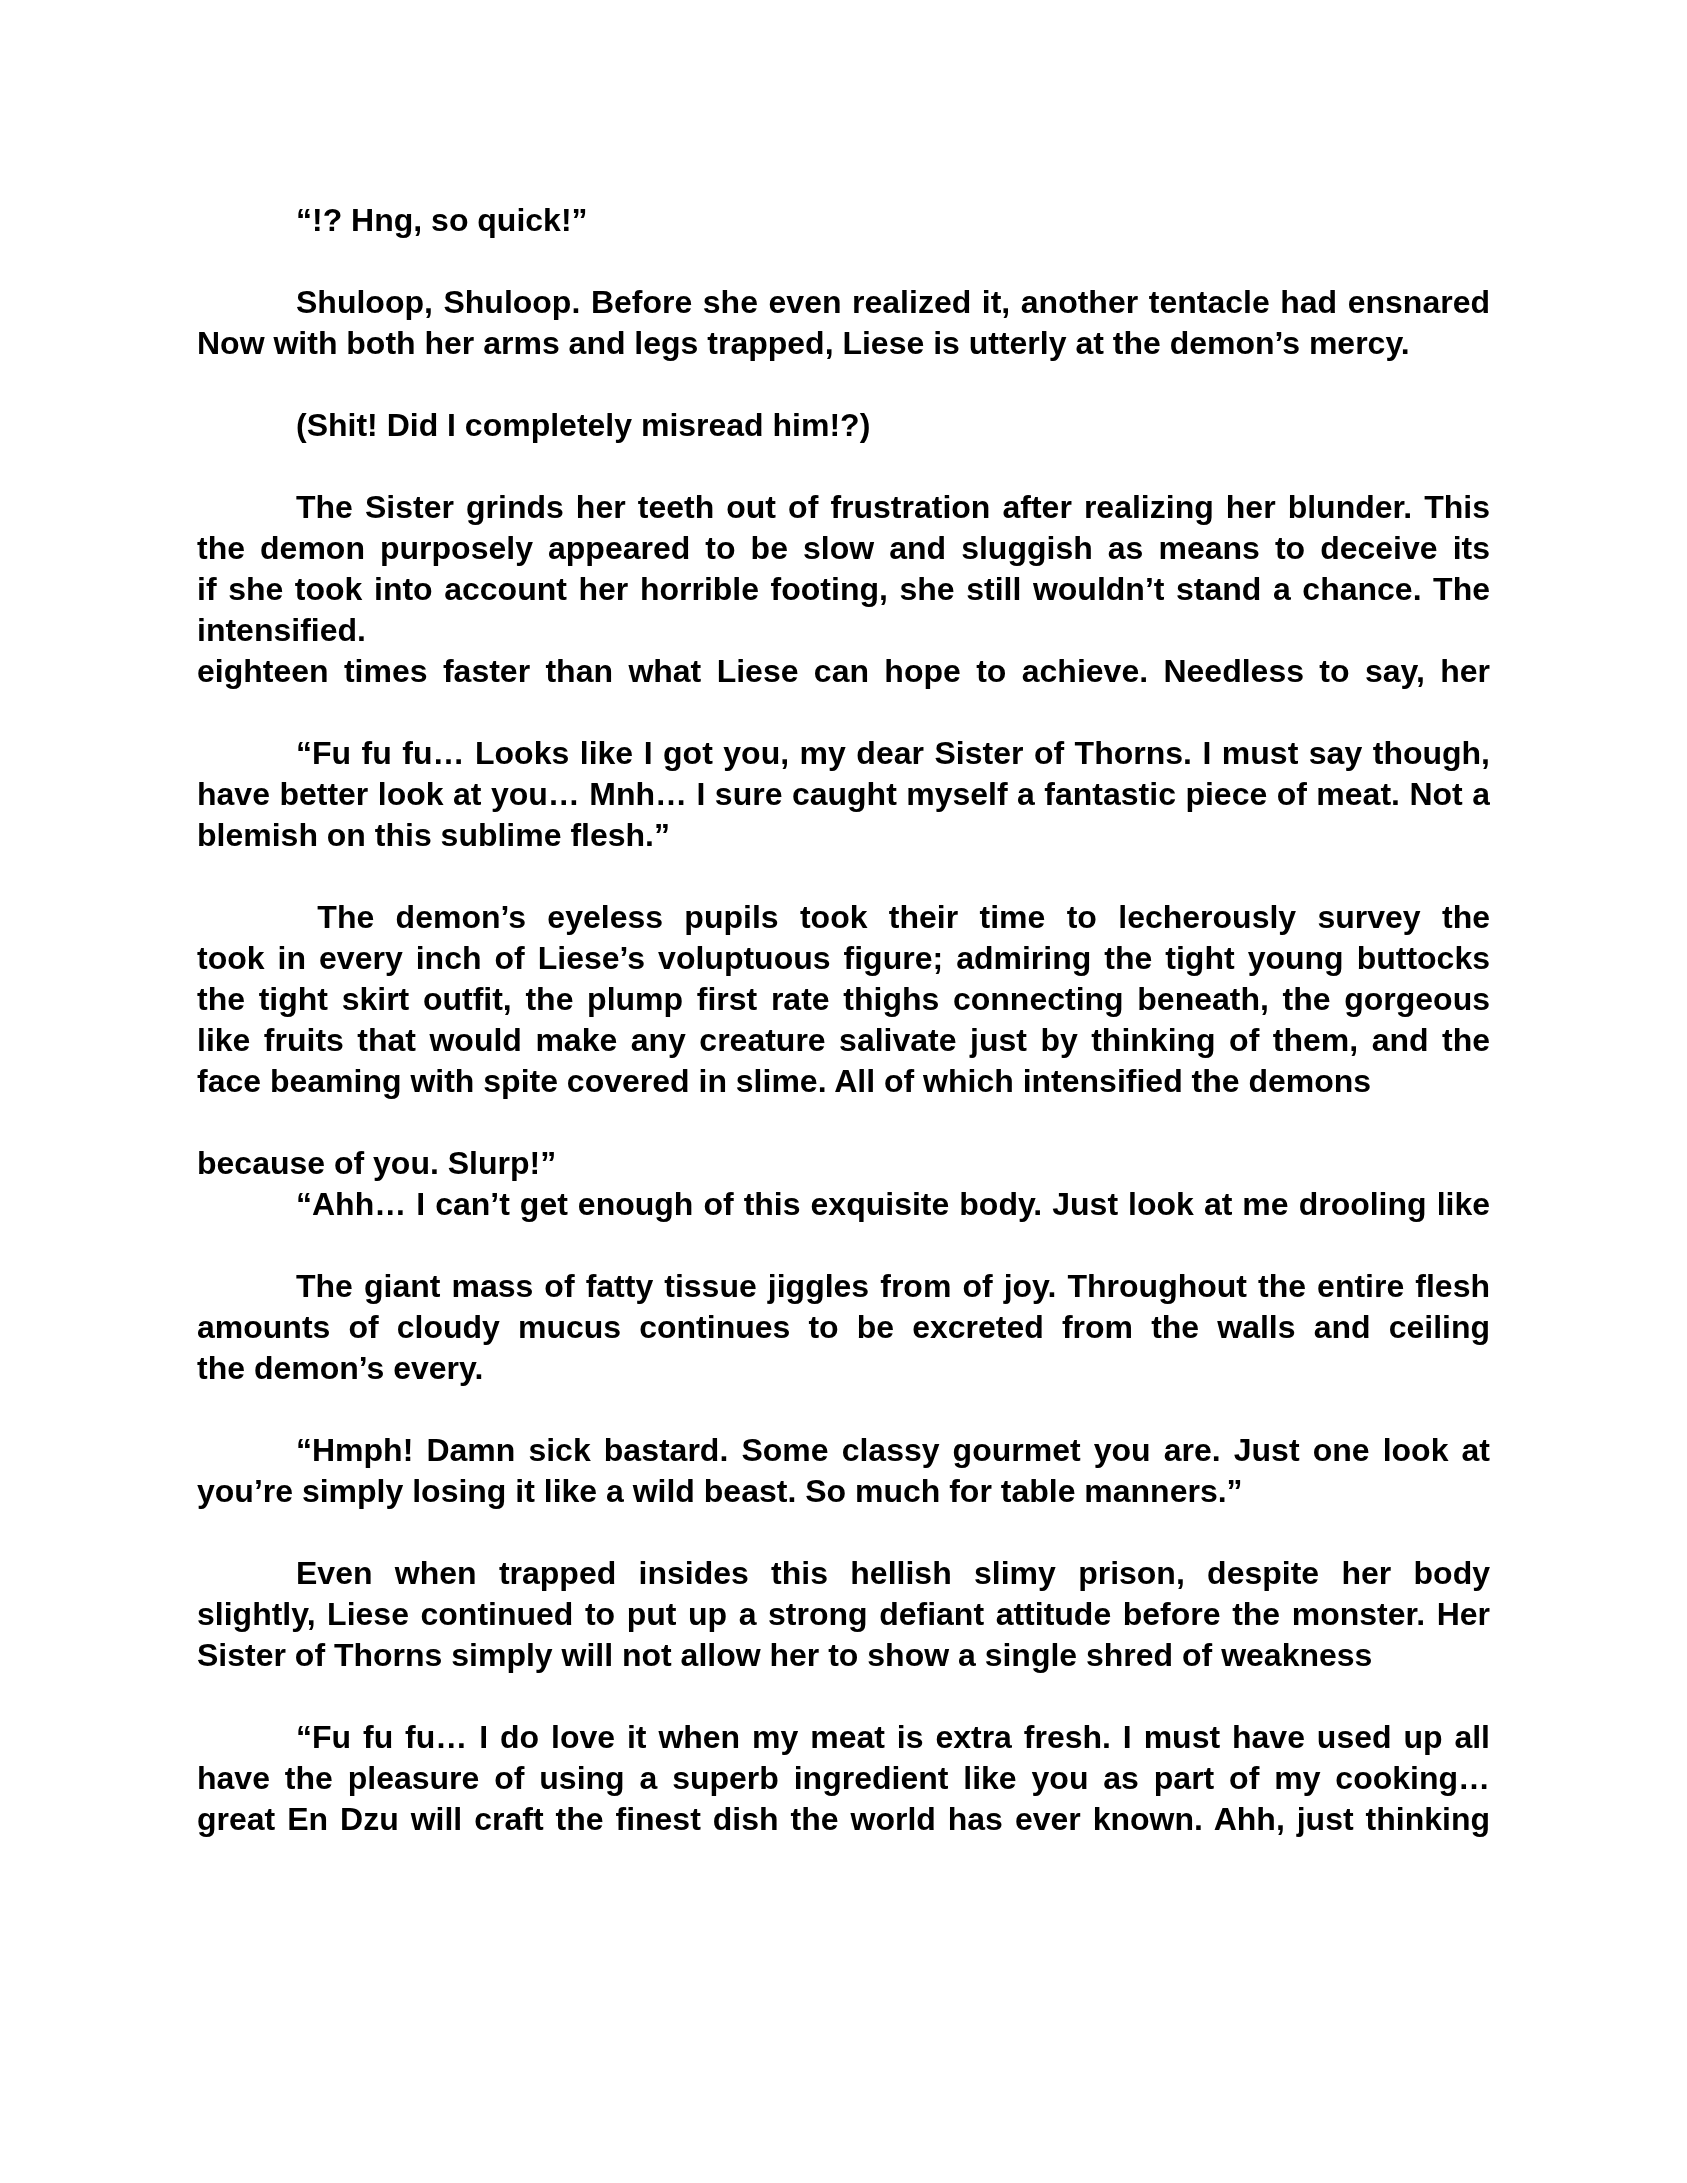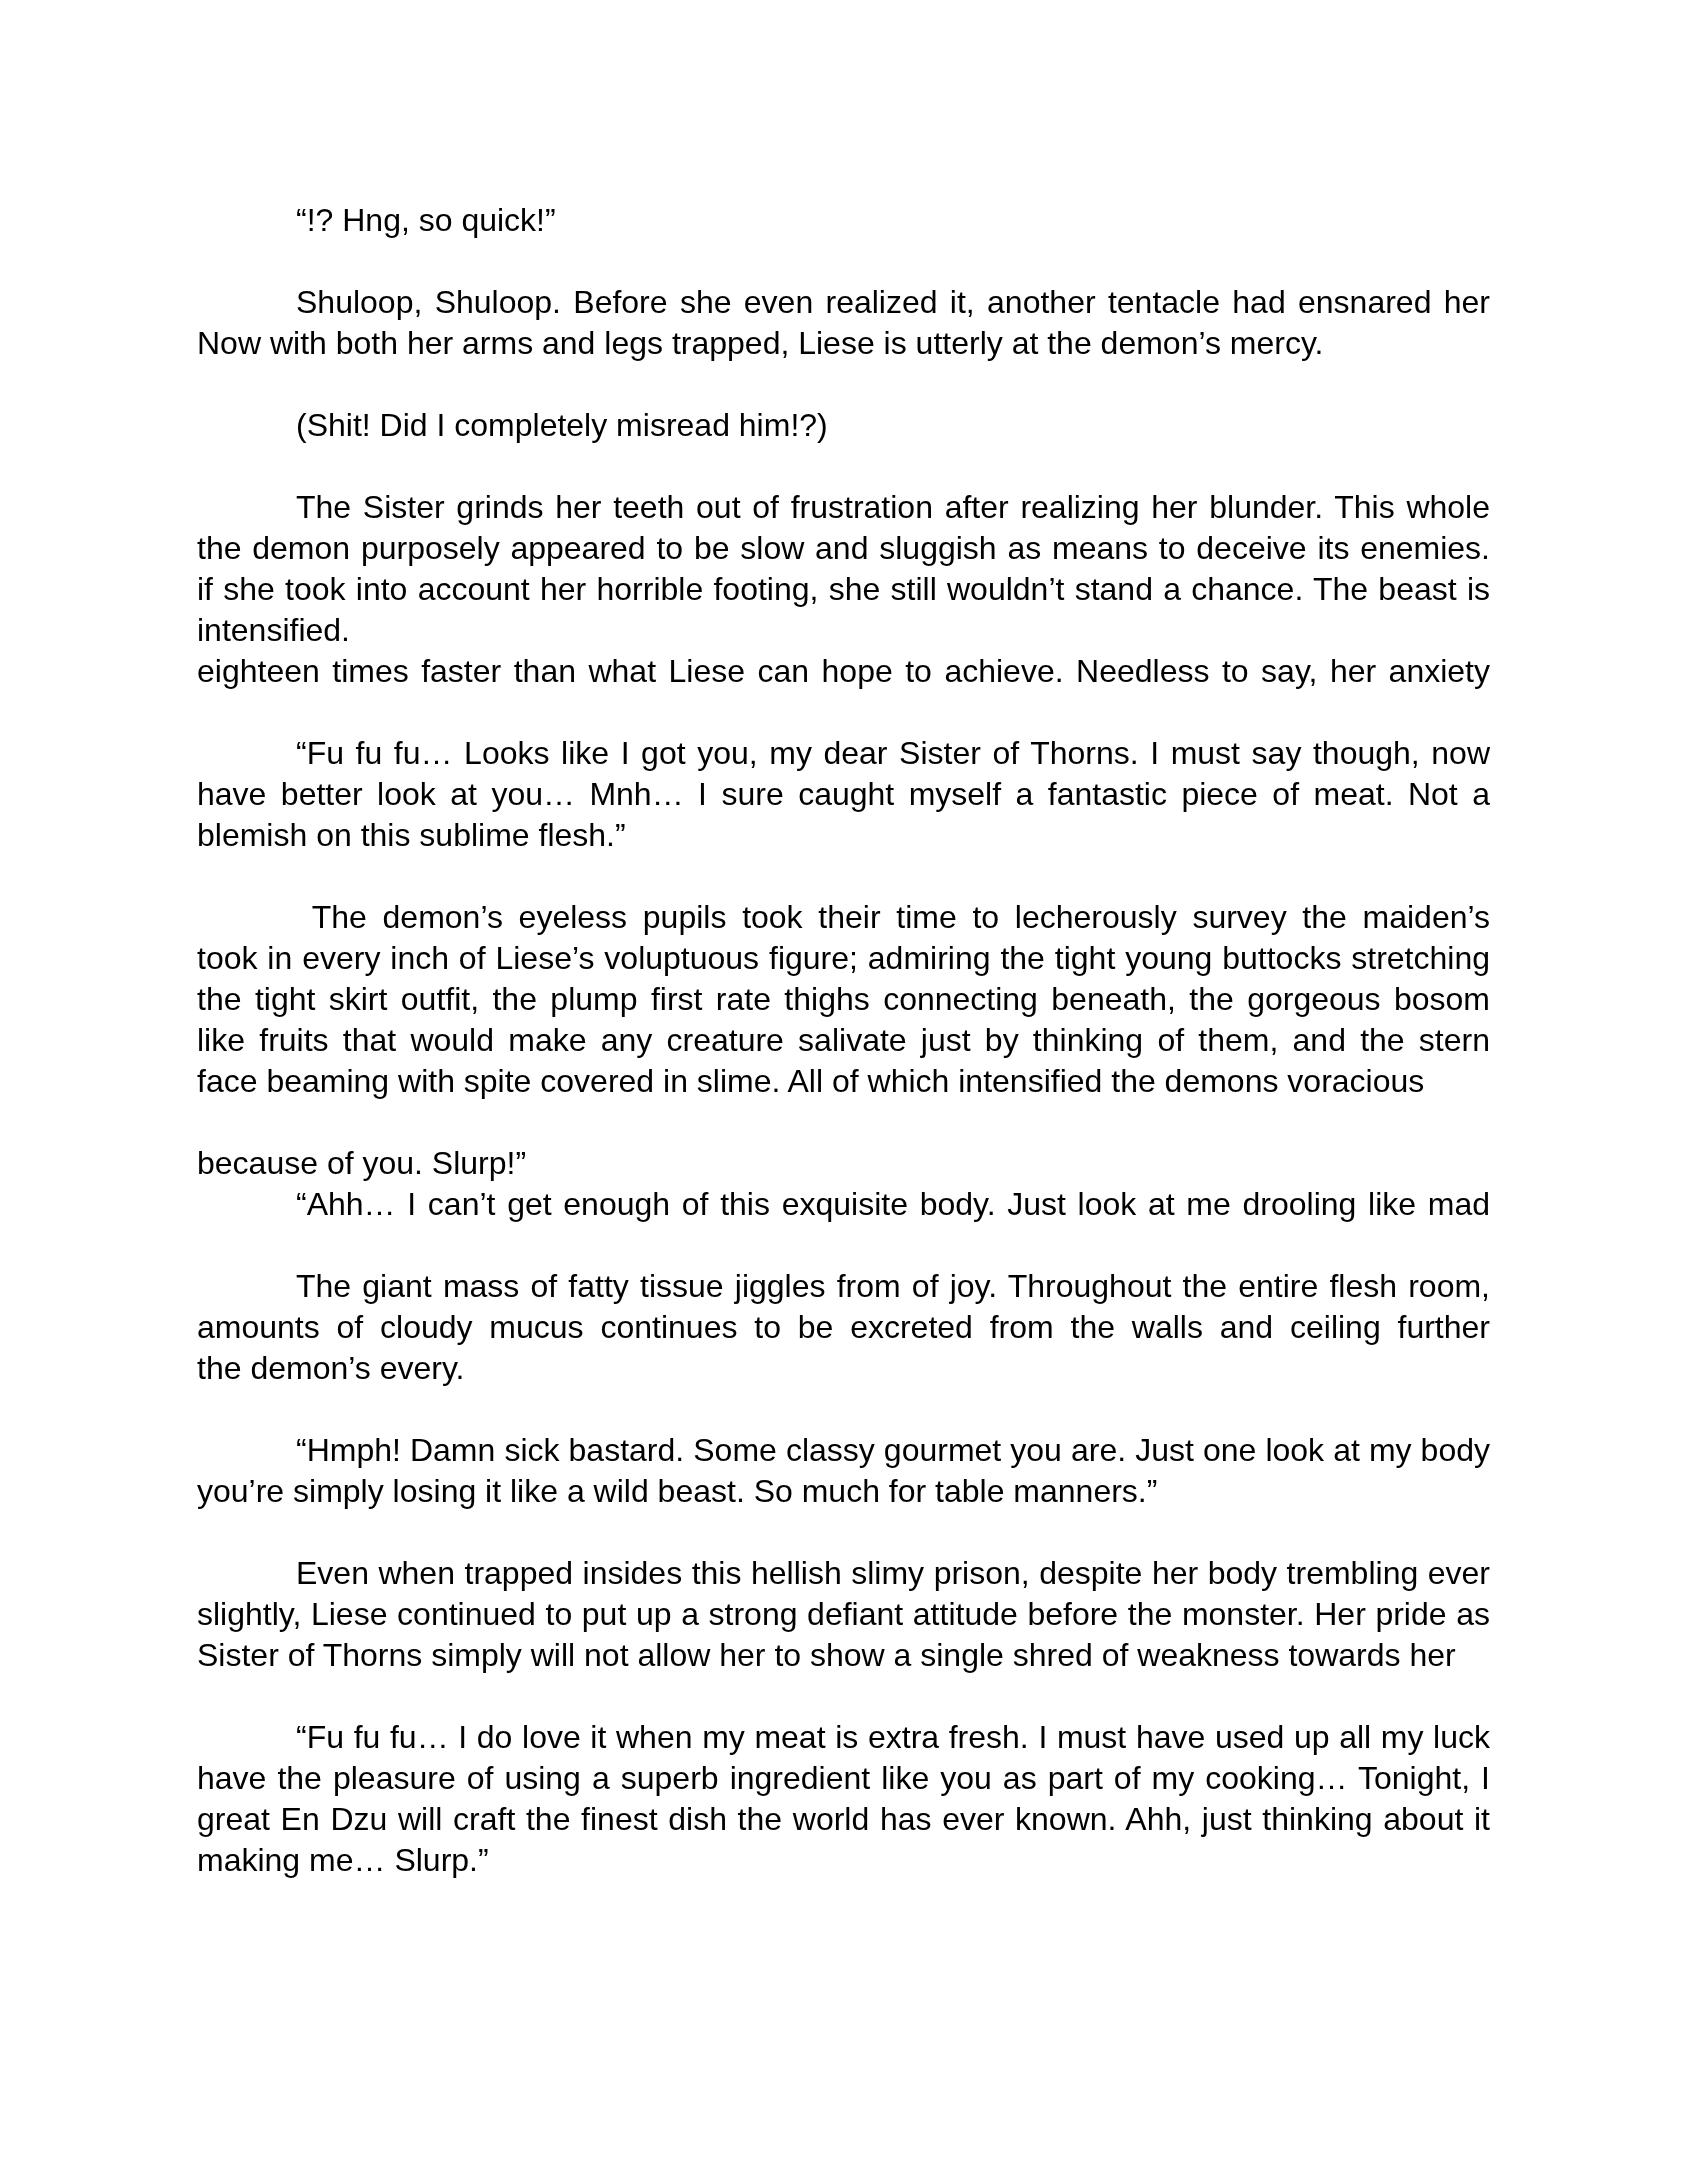--- a/index.html
+++ b/index.html
@@ -11,20 +11,21 @@
     box-sizing: border-box;
     width: 1687px;
     height: 2183px;
     background: #ffffff;
     color: #000000;
     font-family: "Liberation Sans", "DejaVu Sans", sans-serif;
     font-size: 32px;
     line-height: 41px;
     padding: 200px 197px 0 197px;
     overflow: hidden;
+    font-weight: bold;
   }
   .para {
     margin: 0 0 41px 0;
   }
   .line {
     white-space: pre-wrap;
     height: 41px;
     overflow: hidden;
   }
   
@@ -96,17 +97,16 @@
   <div class="para">
     <div class="line first fill">Even when trapped insides this hellish slimy prison, despite her body trembling ever so</div>
     <div class="line fill">slightly, Liese continued to put up a strong defiant attitude before the monster. Her pride as a</div>
     <div class="line">Sister of Thorns simply will not allow her to show a single shred of weakness towards her foes.</div>
   </div>
 
   <div class="para">
     <div class="line first fill">“Fu fu fu… I do love it when my meat is extra fresh. I must have used up all my luck to</div>
     <div class="line fill">have the pleasure of using a superb ingredient like you as part of my cooking… Tonight, I the</div>
     <div class="line fill">great En Dzu will craft the finest dish the world has ever known. Ahh, just thinking about it is</div>
-    <div class="line">making me… Slurp.”</div>
   </div>
 
 </div>
 
 
 </body></html>

